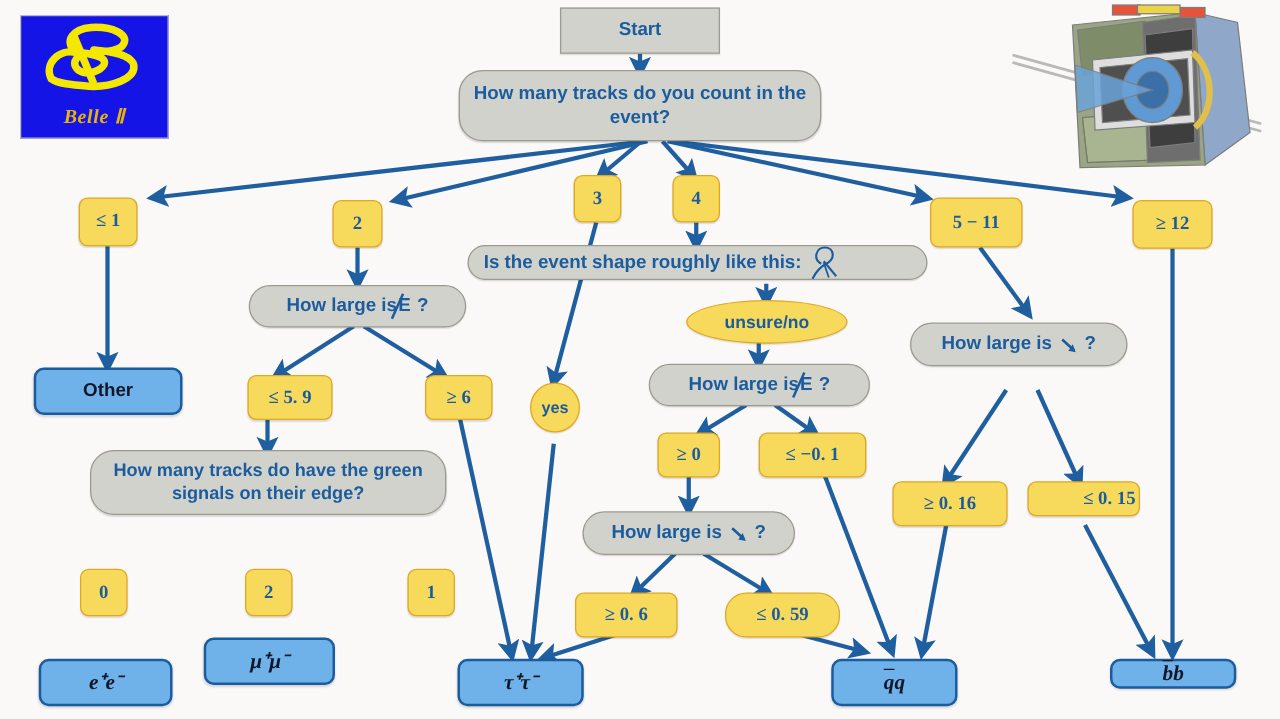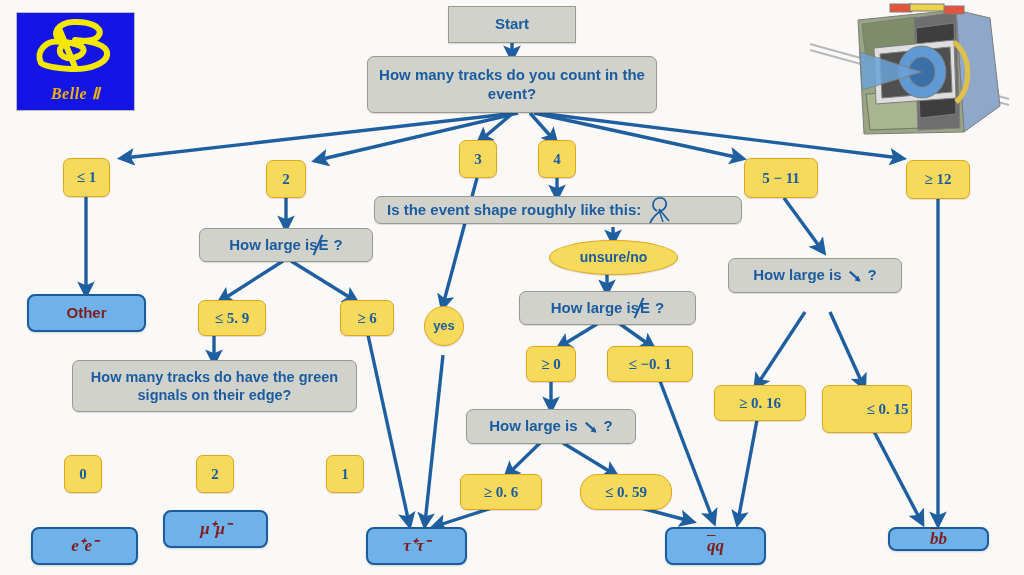--- a/index.html
+++ b/index.html
@@ -26,21 +26,21 @@
     font-weight:bold;
     z-index:3;
     line-height:1.12;
     white-space:nowrap;
   }
 
   
   .q{
     background:#d2d2cc;
     border:1.6px solid #9a9a8f;
-    border-radius:7px;
+    border-radius:19px;
     font-size:15px;
     padding:3px 9px;
     box-shadow:0 1px 1px rgba(0,0,0,.13);
     color:#1a5c9e;
   }
   .q.sharp{border-radius:0;}
   .q.wrap{white-space:normal;line-height:1.25;}
 
   
   .y{
@@ -56,21 +56,21 @@
   }
   .y.round{border-radius:50%;}
   .y.ellipse{border-radius:50%;font-family:"Liberation Sans",sans-serif;font-size:14px;}
 
   
   .r{
     background:#6fb2ea;
     border:2px solid #1a5c9e;
     border-radius:8px;
     font-size:17px;
-    color:#7f1d1d;
+    color:#0f172a;
     font-family:"Liberation Serif", serif;
     font-style:italic;
     font-weight:bold;
     box-shadow:0 1px 2px rgba(0,0,0,.15);
   }
   .r.plain{font-style:normal;font-family:"Liberation Sans",sans-serif;font-size:15px;}
   .ovl{ text-decoration:overline; }
 
   
   #logo{
@@ -324,21 +324,21 @@
     <svg class="thr" style="margin:0 4px;" viewBox="0 0 18 16">
       <path d="M3 3 L14 13" stroke="#1a5c9e" stroke-width="2.4" fill="none"></path>
       <path d="M15.4 14.6 L8.6 13.2 L12.6 7.4 Z" fill="#1a5c9e"></path>
     </svg>
     <span>?</span>
   </div>
 
   <div class="node y" style="left:714px;top:385px;width:92px;height:36px;">
     <span>≥ 0. 16</span>
   </div>
-  <div class="node y" style="left:822px;top:385px;width:90px;height:48px;padding-left:48px;">
+  <div class="node y" style="left:822px;top:385px;width:90px;height:28px;padding-left:48px;">
     <span>≤ 0. 15</span>
   </div>
 
   <div class="node r" style="left:665px;top:527px;width:101px;height:38px;">
     <span><span class="ovl">q</span>q</span>
   </div>
   <div class="node r" style="left:888px;top:527px;width:101px;height:24px;">
     <span><span class="ovl">b</span>b</span>
   </div>
 

